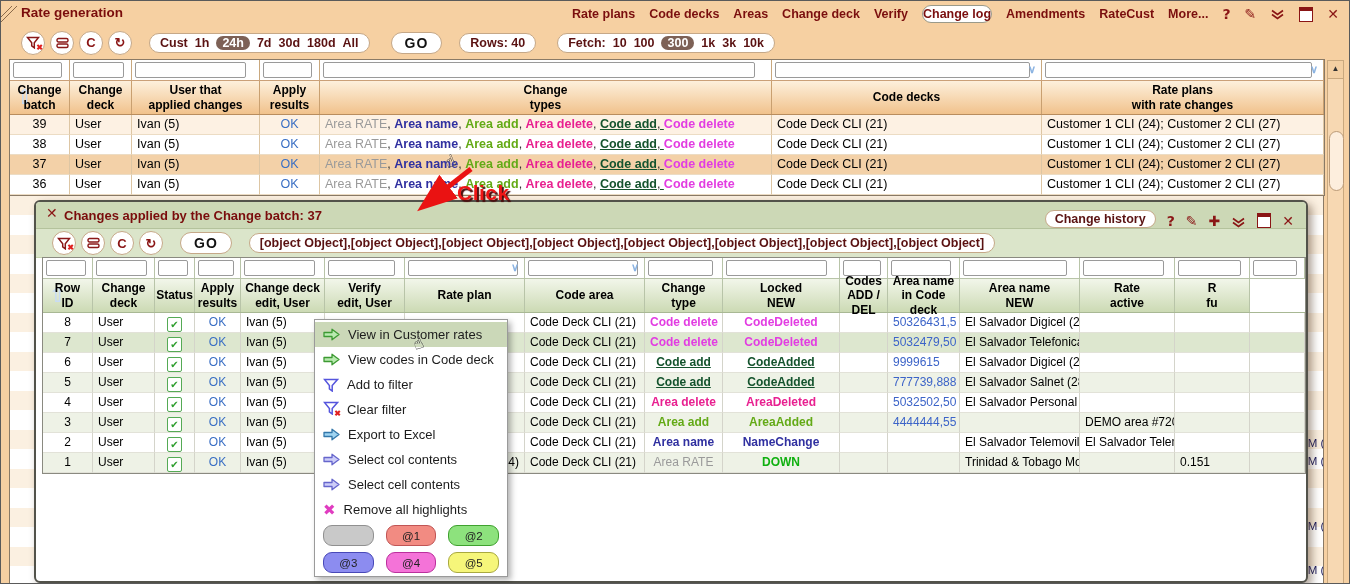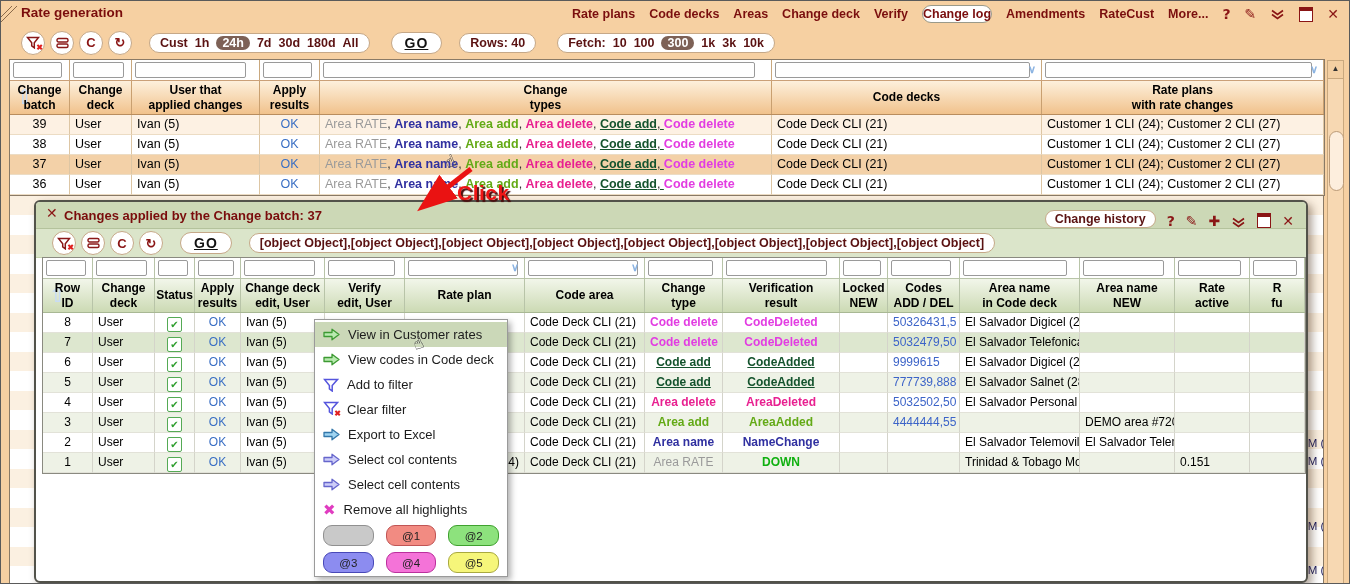--- a/index.html
+++ b/index.html
@@ -15,21 +15,21 @@
   .nav .mi{font-size:12.5px;font-weight:bold;color:#7a0e0e;cursor:default;white-space:nowrap;}
   .mi.sel{background:#fff;border:1px solid #9a9a8a;border-radius:9px;padding:1px 0;}
   .ticon{font-size:14px;font-weight:bold;color:#8a1515;font-family:"DejaVu Sans",sans-serif;line-height:1;}
   .winic{width:12px;height:10px;border:1.5px solid #8a1515;border-top:4px solid #8a1515;background:#fff;}
   
   .toolbar{position:absolute;left:0;top:26px;width:1350px;height:31px;display:flex;align-items:center;padding-left:20px;gap:5px;box-sizing:border-box;}
   .circ{width:22px;height:22px;border-radius:50%;background:#fff;border:1px solid #c5a888;display:flex;align-items:center;justify-content:center;color:#8a1515;font-weight:bold;font-size:13px;position:relative;flex:0 0 auto;}
   .pill{background:#fff;border:1px solid #c5a888;border-radius:11px;padding:2px 10px;font-size:12.5px;font-weight:bold;color:#5a1212;display:flex;align-items:center;gap:7px;white-space:nowrap;}
   .pill .chip{color:#5a1212;}
   .chip.on{background:#7d6156;color:#fff;border-radius:8px;padding:0 6px;}
-  .go{color:#111;font-size:14px;letter-spacing:1px;padding:2px 13px;text-decoration:underline;}
+  .go{color:#111;font-size:14px;letter-spacing:1px;padding:2px 13px;}
   .ml12{margin-left:12px;} .ml16{margin-left:16px;}
   .xov{position:absolute;right:1px;bottom:2px;font-size:8px;color:#e02020;font-weight:bold;}
   
   .grid{display:grid;grid-template-columns:60px 62px 128px 60px 452px 270px 282px;}
   .mtable{position:absolute;left:8px;top:58px;width:1314px;border:1px solid #8a7a66;background:#fff;z-index:1;}
   .f{border-right:1px solid #c9a87e;padding:2px 3px;background:#fff;position:relative;display:flex;align-items:center;}
   .fi{width:92%;height:16px;border:1px solid #9a9a9a;border-radius:2px;background:#fff;box-sizing:border-box;}
   .dd{position:absolute;right:5px;top:3px;color:#8cb4e2;font-weight:900;font-size:11px;}
   .h{border-right:1px solid #c9a070;display:flex;align-items:center;justify-content:center;text-align:center;
      font-weight:bold;font-size:12px;line-height:1.2;white-space:pre-line;position:relative;height:33px;}
@@ -344,22 +344,20 @@
         <span class="h"><i>Apply
 results</i></span>
         <span class="h"><i>Change deck
 edit, User</i></span>
         <span class="h"><i>Verify
 edit, User</i></span>
         <span class="h"><i>Rate plan</i></span>
         <span class="h"><i>Code area</i></span>
         <span class="h"><i>Change
 type</i></span>
-        <span class="h"><i>Verification
-result</i></span>
         <span class="h"><i>Locked
 NEW</i></span>
         <span class="h"><i>Codes
 ADD / DEL</i></span>
         <span class="h"><i>Area name
 in Code deck</i></span>
         <span class="h"><i>Area name
 NEW</i></span>
         <span class="h"><i>Rate
 active</i></span>

